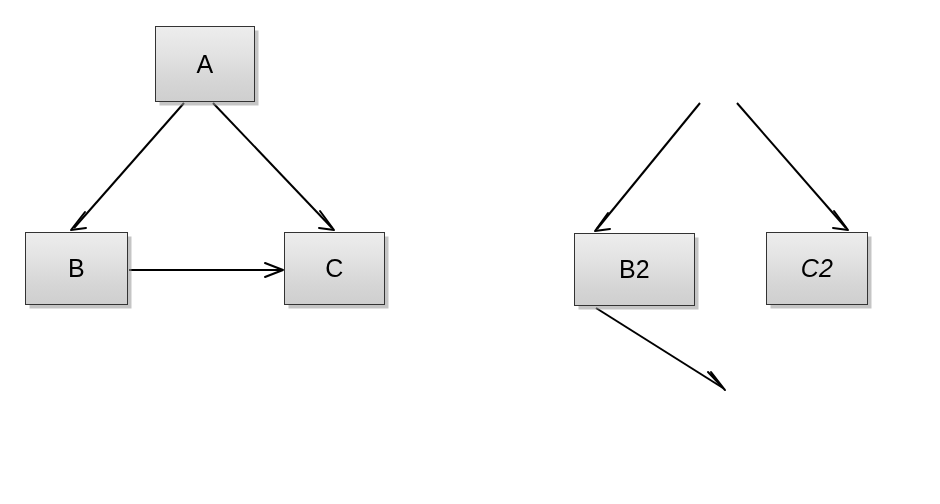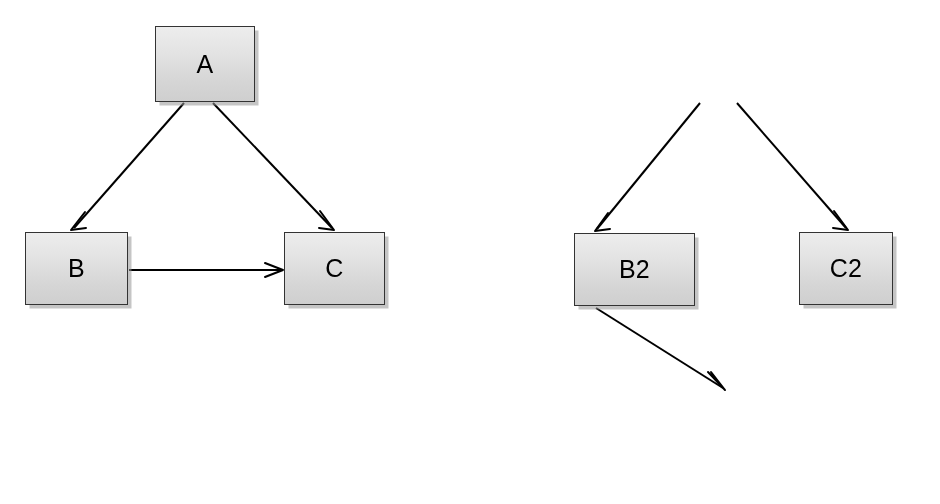--- a/index.html
+++ b/index.html
@@ -94,18 +94,18 @@
 
   <div class="node" style="left:284px; top:232px; width:101px; height:73px;">
     <span class="node-label">C</span>
   </div>
 
 
   <div class="node" style="left:542px; top:233px; width:121px; height:73px;margin-left:32px;">
     <span class="node-label">B2</span>
   </div>
 
-  <div class="node" style="left:799px; top:232px; width:94px; height:73px;">
+  <div class="node" style="left:766px; top:232px; width:102px; height:73px;font-style:italic;">
     <span class="node-label">C2</span>
   </div>
 
 
 </div>
 
 </body></html>

